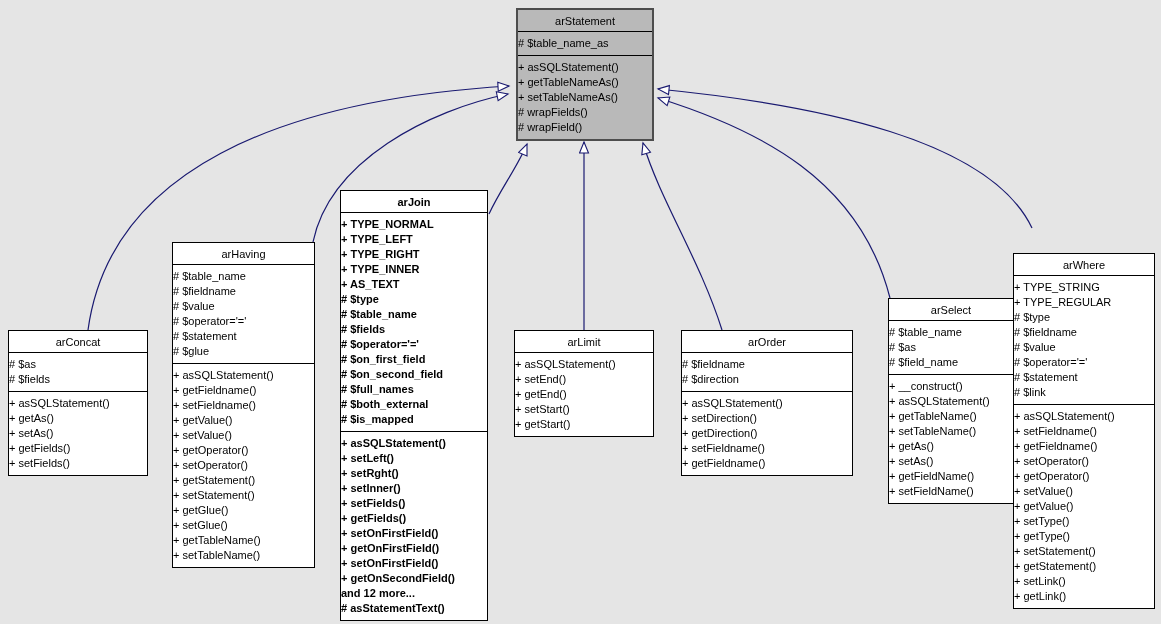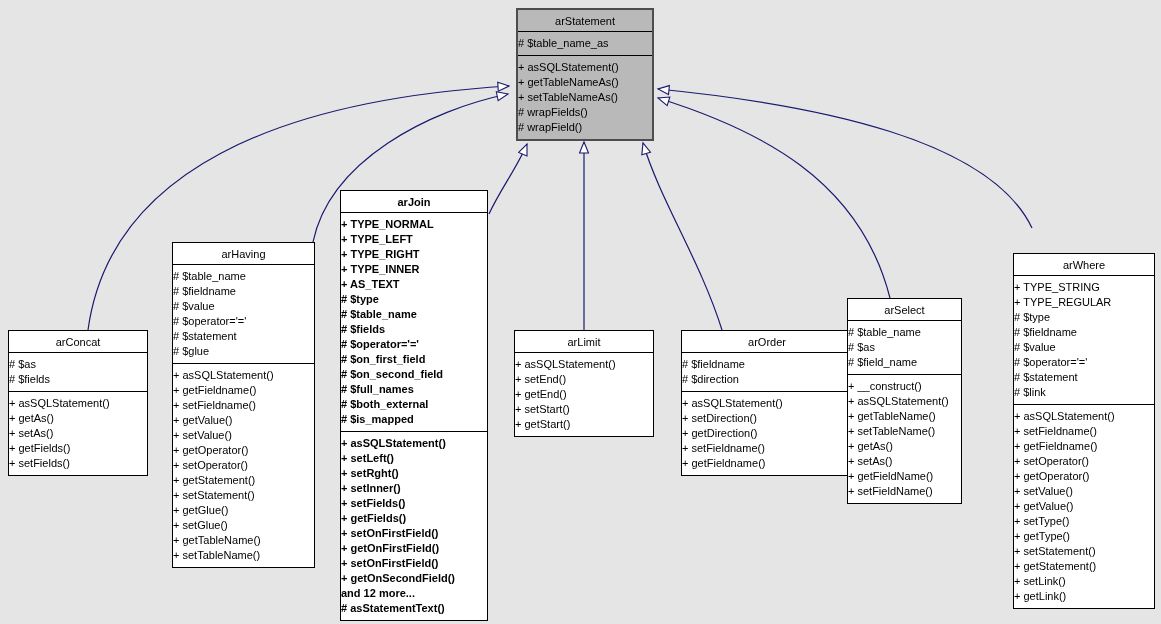--- a/index.html
+++ b/index.html
@@ -175,21 +175,21 @@
         <div class="member-row"># $direction</div>
       </div>
       <div class="compartment">
         <div class="member-row">+ asSQLStatement()</div>
         <div class="member-row">+ setDirection()</div>
         <div class="member-row">+ getDirection()</div>
         <div class="member-row">+ setFieldname()</div>
         <div class="member-row">+ getFieldname()</div>
       </div>
     </div>
-    <div class="class-box" style="left: 847px; top: 298px; width: 115px;">
+    <div class="class-box" style="left: 888px; top: 298px; width: 126px;">
       <div class="class-title">arSelect</div>
       <div class="compartment">
         <div class="member-row"># $table_name</div>
         <div class="member-row"># $as</div>
         <div class="member-row"># $field_name</div>
       </div>
       <div class="compartment">
         <div class="member-row">+ __construct()</div>
         <div class="member-row">+ asSQLStatement()</div>
         <div class="member-row">+ getTableName()</div>

